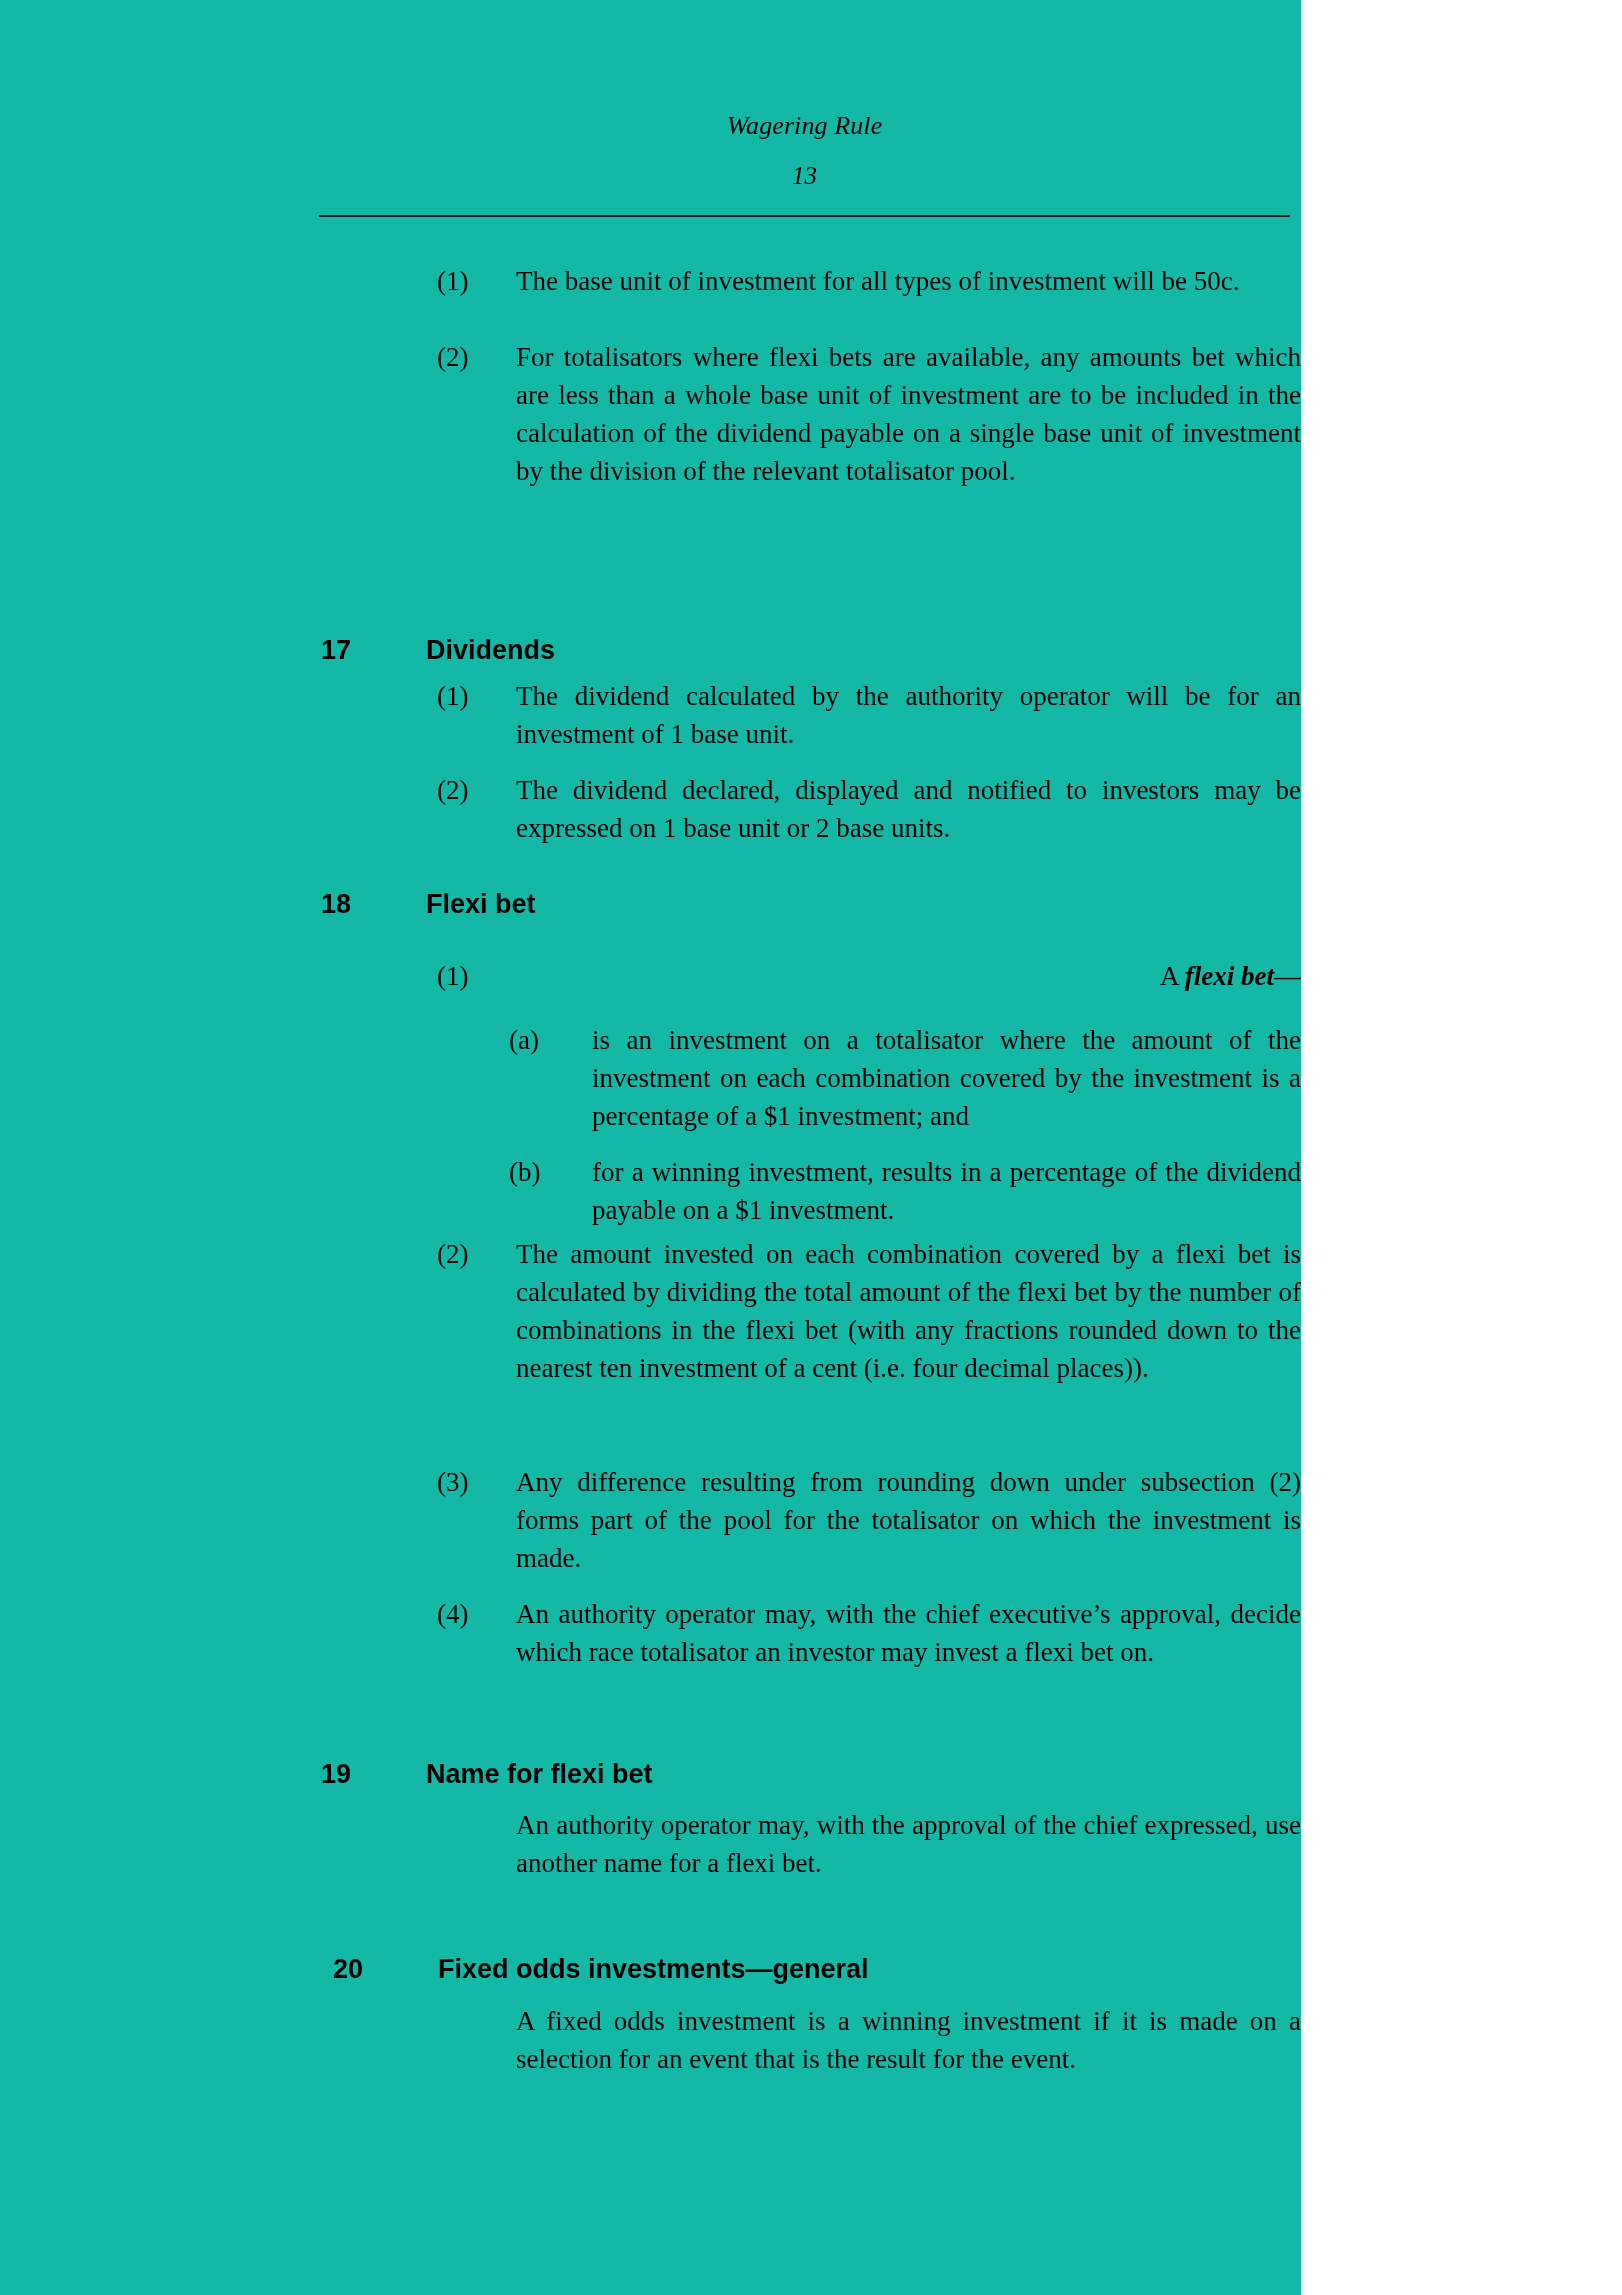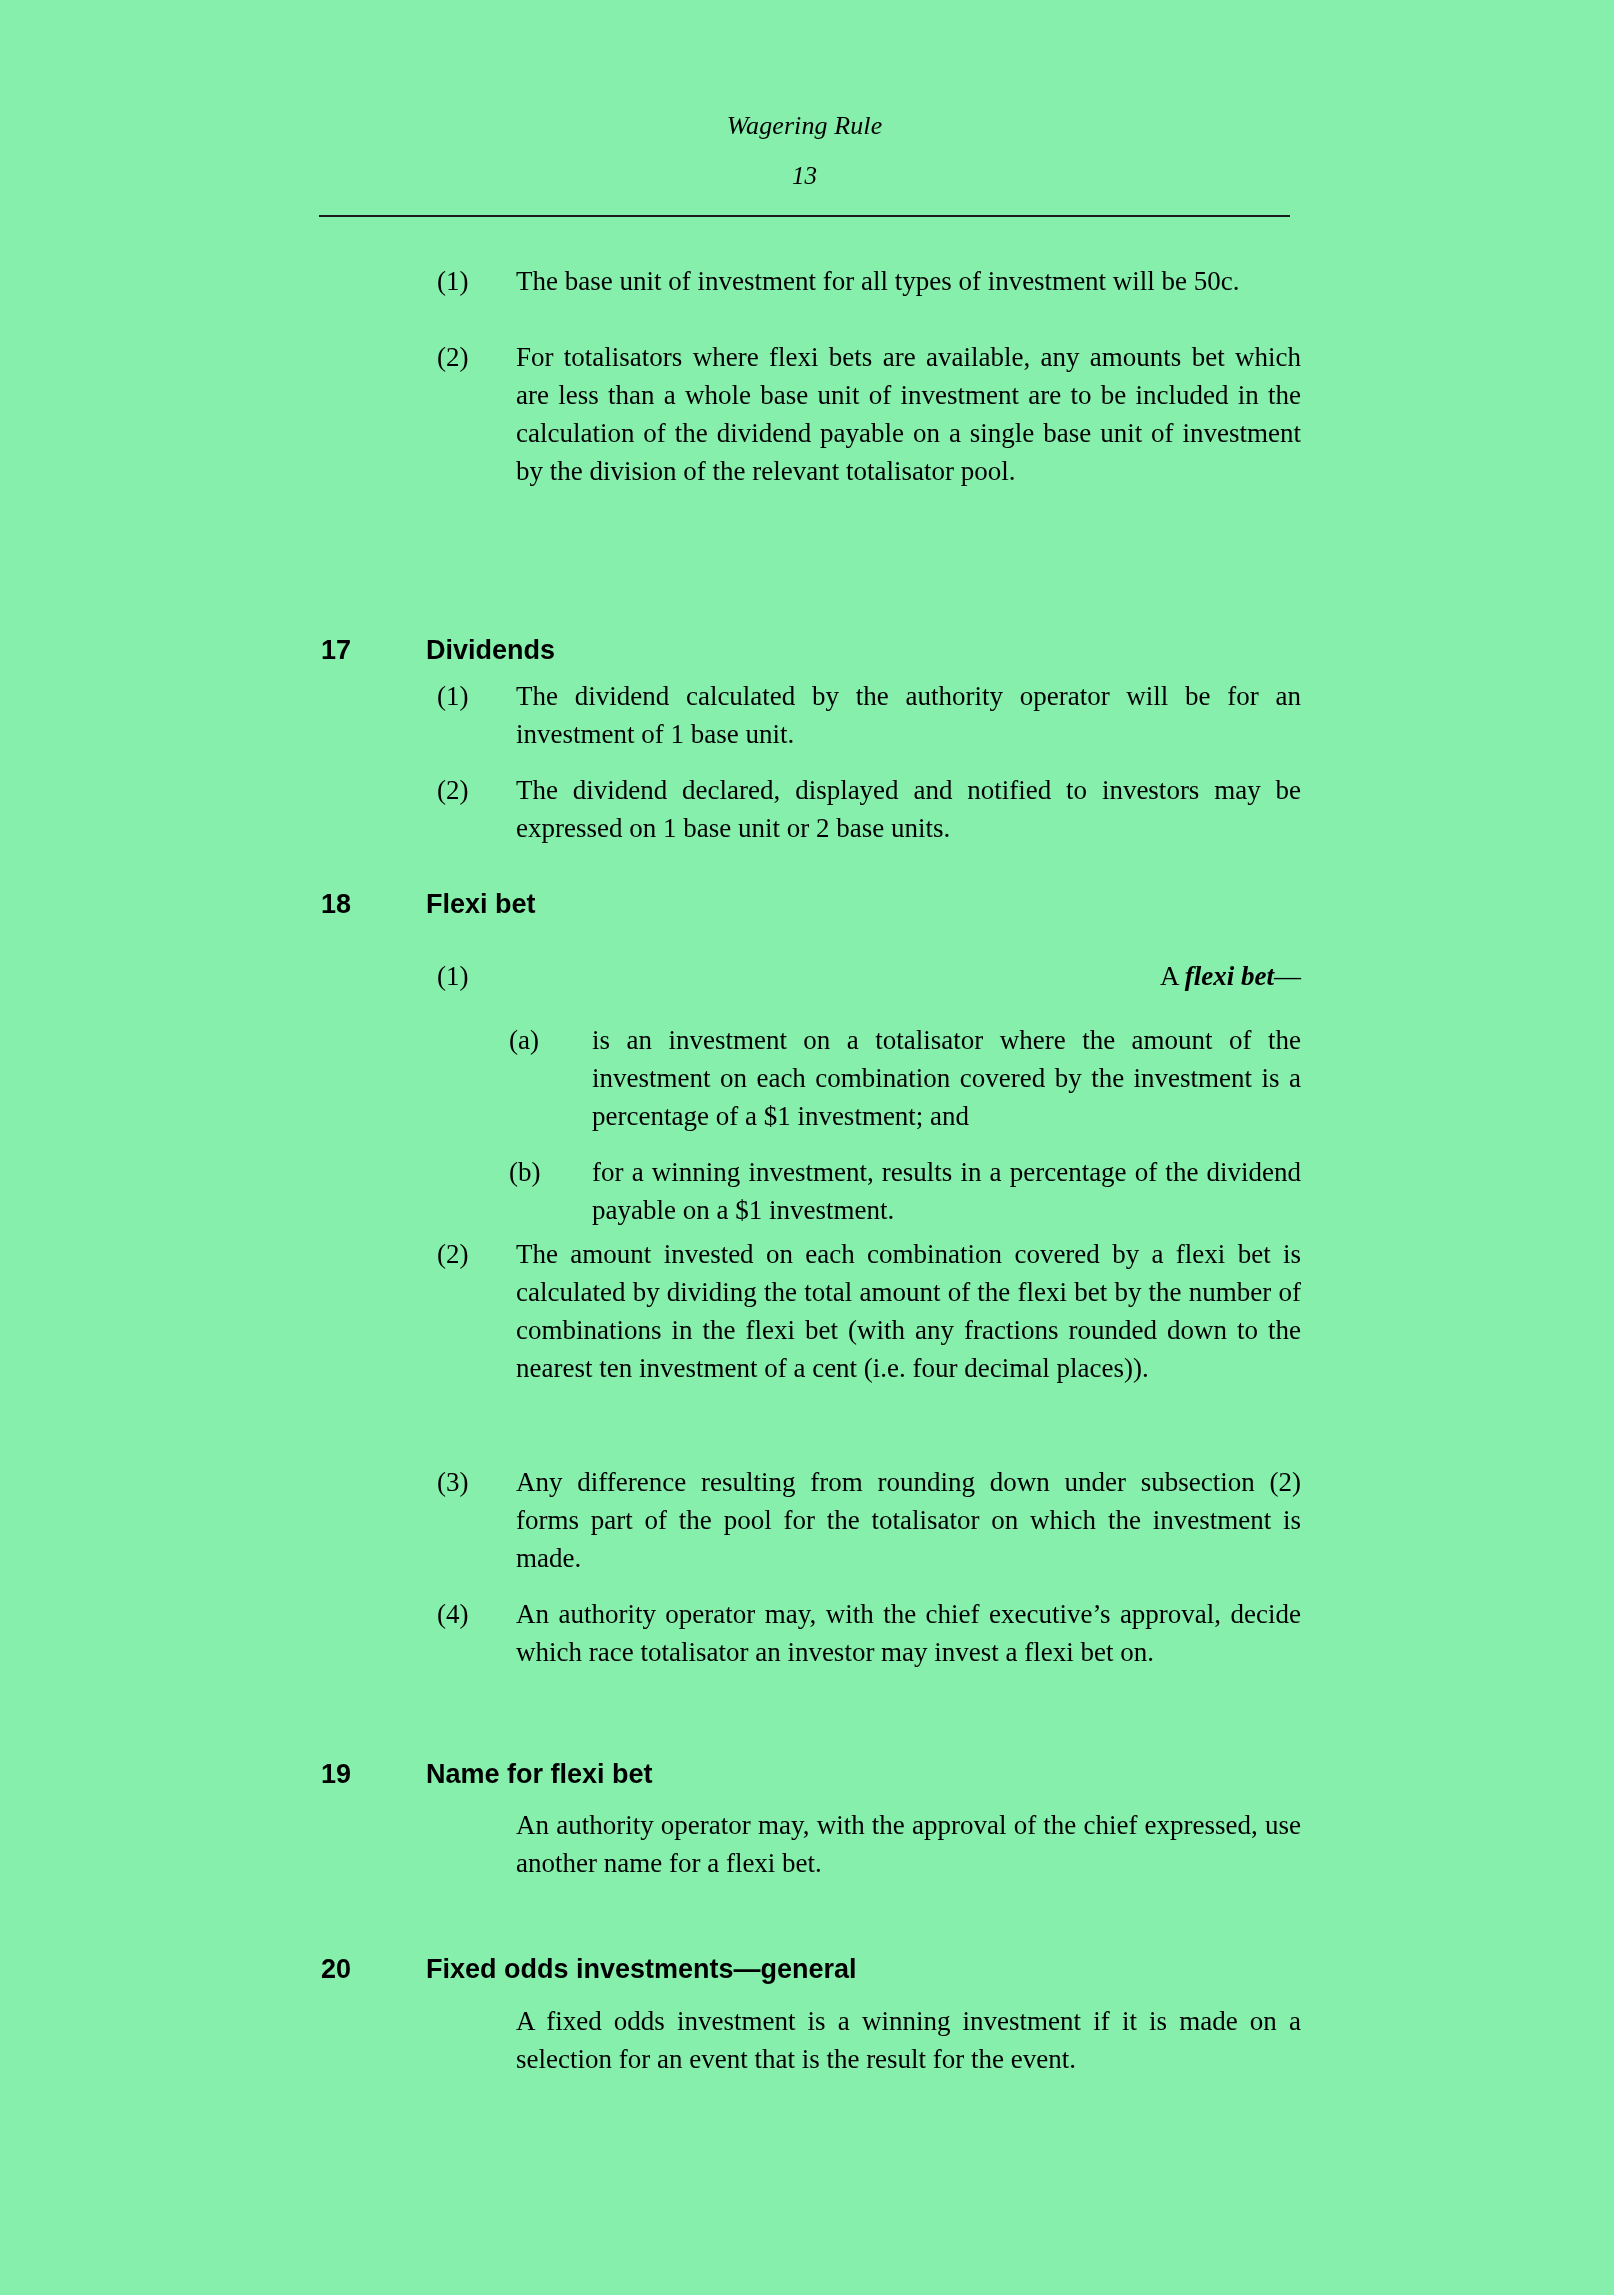--- a/index.html
+++ b/index.html
@@ -3,23 +3,23 @@
 <meta charset="utf-8">
 <title>Wagering Rule 13</title>
 <style>
   html, body {
     margin: 0;
     padding: 0;
     background: #ffffff;
   }
   .page {
     position: relative;
-    width: 1614px;
+    width: 1301px;
     height: 2295px;
-    background: #86efac;
+    background: #14b8a6;
     overflow: hidden;
     font-family: "Liberation Serif", "DejaVu Serif", serif;
     color: #000000;
   }
 
   
   .header {
     position: absolute;
     left: 319px;
     top: 110px;
@@ -211,21 +211,21 @@
       <span class="para-text last-ragged">An authority operator may, with the chief executive’s approval, decide which race totalisator an investor may invest a flexi bet on.</span>
     </div>
 
     <div class="section-head" style="top:1758px;">
       <span class="section-num">19</span>
       <span class="section-title">Name for flexi bet</span>
     </div>
 
     <div class="plain-para" style="top:1806px;">An authority operator may, with the approval of the chief expressed, use another name for a flexi bet.</div>
 
-    <div class="section-head" style="top:1953px;">
+    <div class="section-head" style="top:1953px;margin-left:12px;">
       <span class="section-num">20</span>
       <span class="section-title">Fixed odds investments—general</span>
     </div>
 
     <div class="plain-para" style="top:2002px;">A fixed odds investment is a winning investment if it is made on a selection for an event that is the result for the event.</div>
 
   </div>
 </div>
 
 

